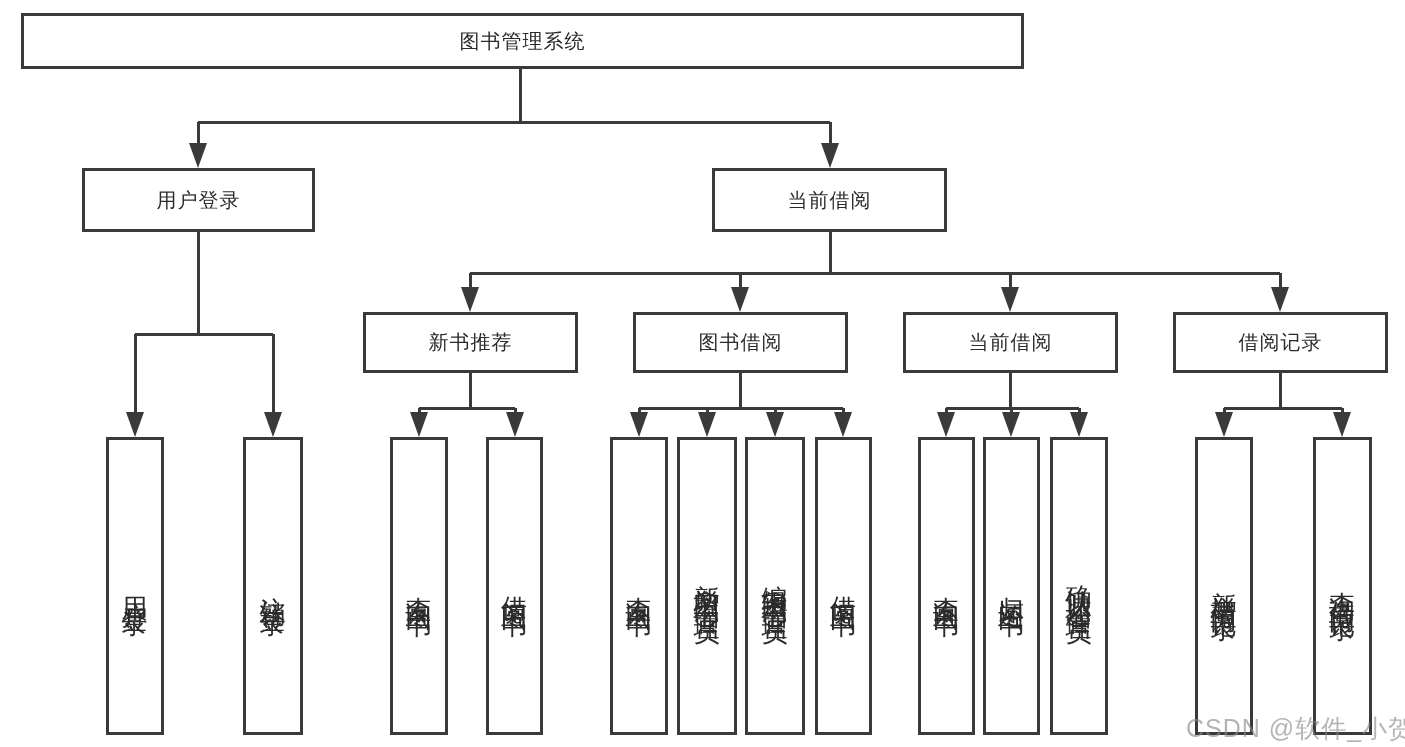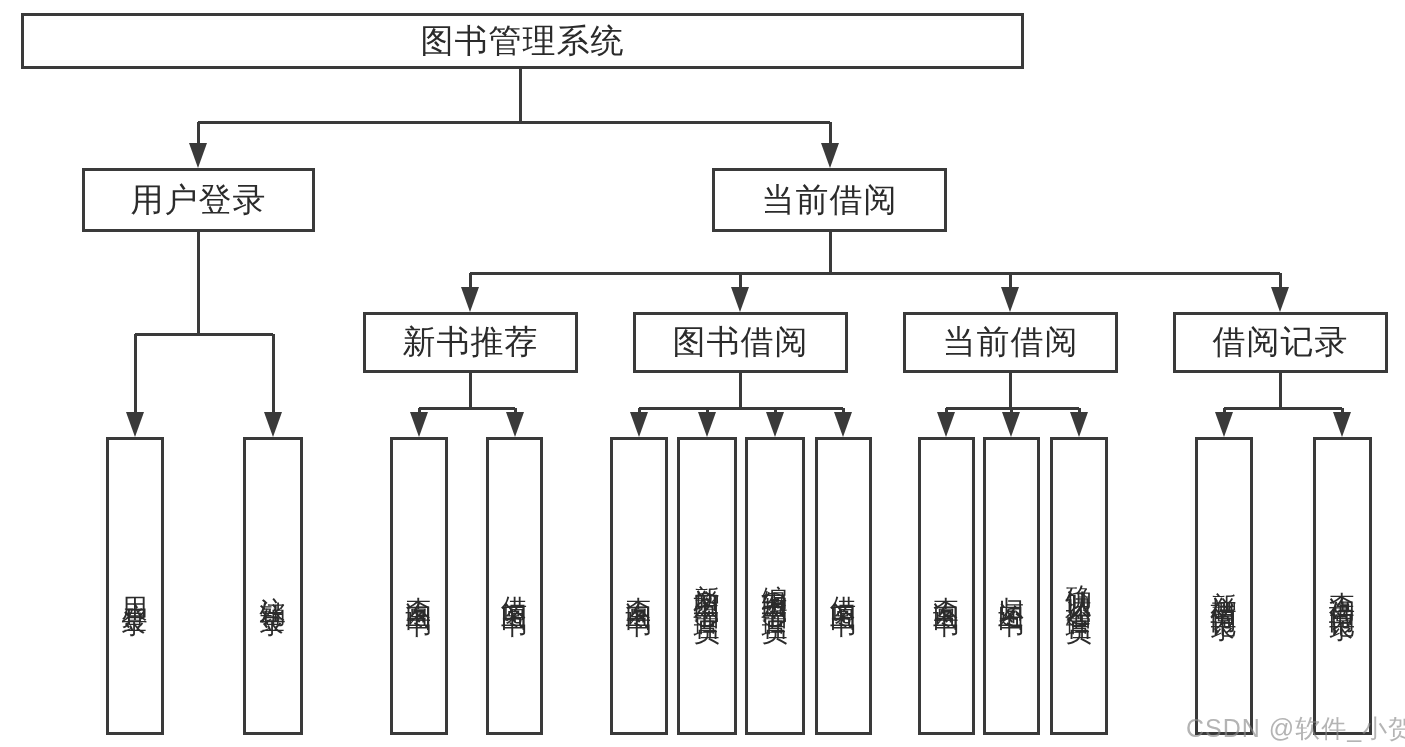--- a/index.html
+++ b/index.html
@@ -17,21 +17,21 @@
     color: #262626;
   }
   .box {
     position: absolute;
     box-sizing: border-box;
     border: 3px solid #3a3a3a;
     background: #ffffff;
     display: flex;
     align-items: center;
     justify-content: center;
-    font-size: 33px;
+    font-size: 20px;
     color: #2b2b2b;
     z-index: 2;
   }
   .box.h { letter-spacing: 1px; }
   .box.v {
     writing-mode: vertical-rl;
     text-orientation: mixed;
     font-size: 26px;
     letter-spacing: 5px;
     line-height: 1;

